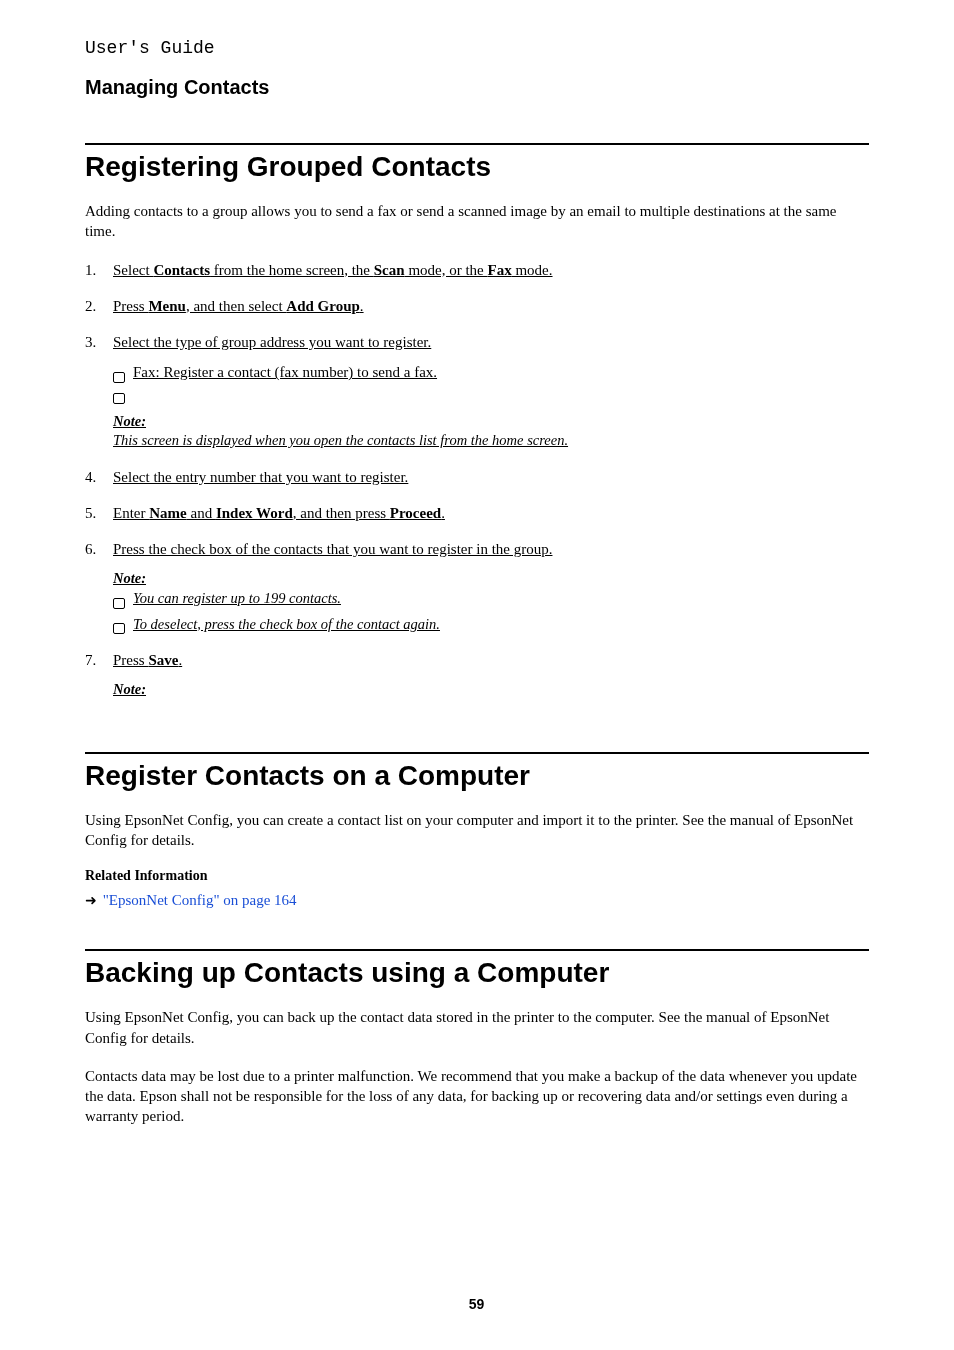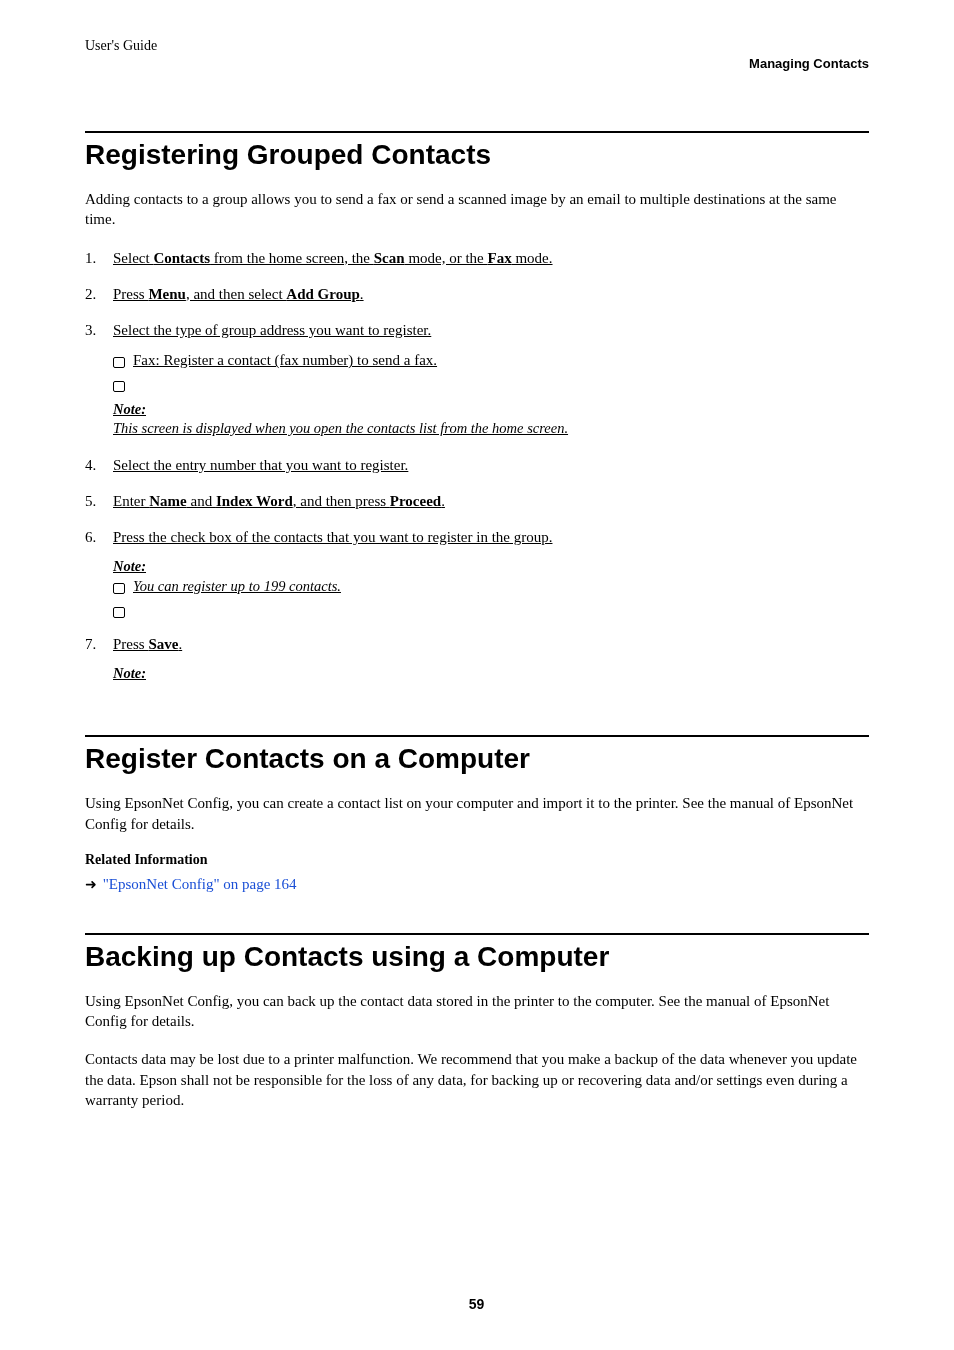--- a/index.html
+++ b/index.html
@@ -6,30 +6,30 @@
   body {
     font-family: Georgia, 'Times New Roman', serif;
     background: #fff;
     color: #000;
     width: 954px;
     height: 1350px;
     position: relative;
     padding: 38px 85px 0 85px;
   }
   .doc-header {
-    font-size: 14px;
-    font-family: Liberation Serif, serif;
-    margin-bottom: 2px;
+    font-size: 18px;
+    font-family: Liberation Mono, monospace;
+    margin-bottom: 18px;
   }
   .headline {
-    text-align: right;
-    font-weight: bold;
-    font-size: 13px;
+    text-align: left;
+    font-weight: bold;
+    font-size: 20px;
     font-family: Arial, Helvetica, sans-serif;
-    margin-bottom: 60px;
+    margin-bottom: 44px;
   }
   hr.section-rule {
     border: none;
     border-top: 2px solid #000;
     margin: 0 0 6px 0;
   }
   h1.section-title {
     font-family: Arial, Helvetica, sans-serif;
     font-size: 28px;
     font-weight: bold;
@@ -58,21 +58,21 @@
   ol.steps > li::before {
     content: counter(step) ".";
     position: absolute;
     left: 0;
   }
   .sub-block {
     margin-top: 10px;
   }
   .sub-item {
     display: flex;
-    align-items: center;
+    align-items: flex-end;
     font-size: 15px;
     margin-bottom: 6px;
     margin-left: 0px;
   }
   .sub-item .box {
     width: 12px;
     height: 11px;
     border: 1.5px solid #000;
     border-radius: 2px;
     display: inline-block;
@@ -178,20 +178,21 @@
   <li>
     <span>Press the check box of the contacts that you want to register in the group.</span>
     <div class="sub-block">
       <div class="note-label">Note:</div>
       <div class="sub-item note-text">
         <span class="box"></span>
         <span>You can register up to 199 contacts.</span>
       </div>
       <div class="sub-item note-text">
         <span class="box"></span>
+        <span>To deselect, press the check box of the contact again.</span>
       </div>
     </div>
   </li>
 
   <li>
     <span>
       <span>Press </span><strong>Save</strong><span>.</span>
     </span>
     <div class="sub-block">
       <div class="note-label">Note:</div>

